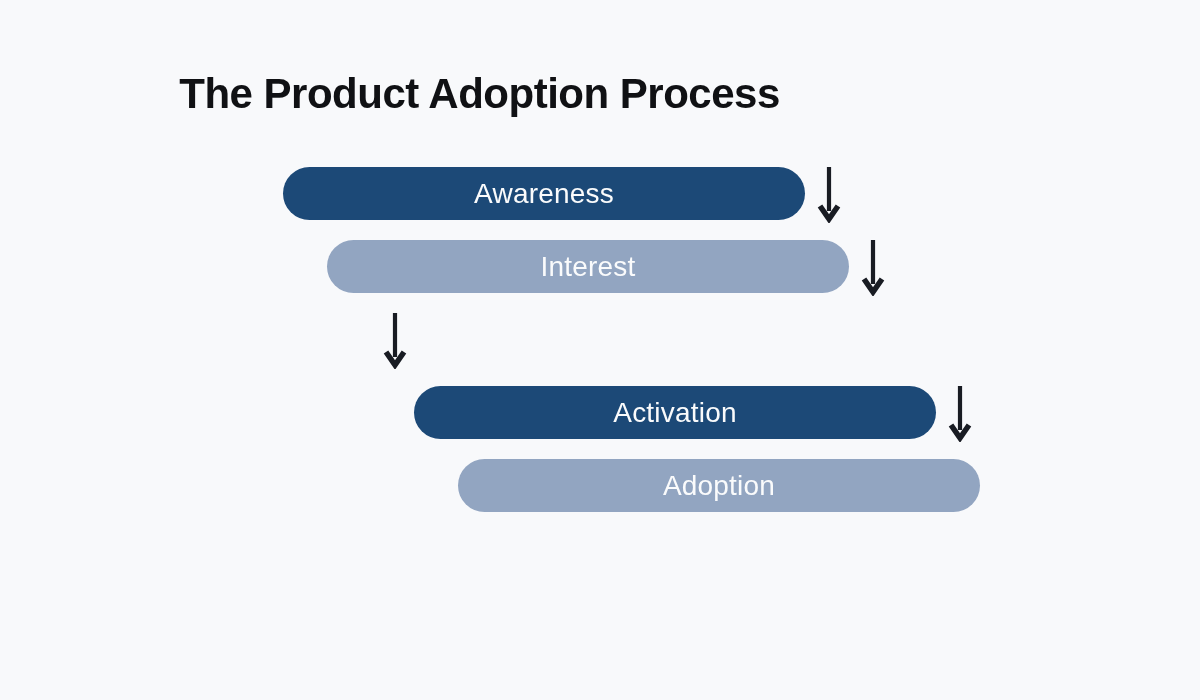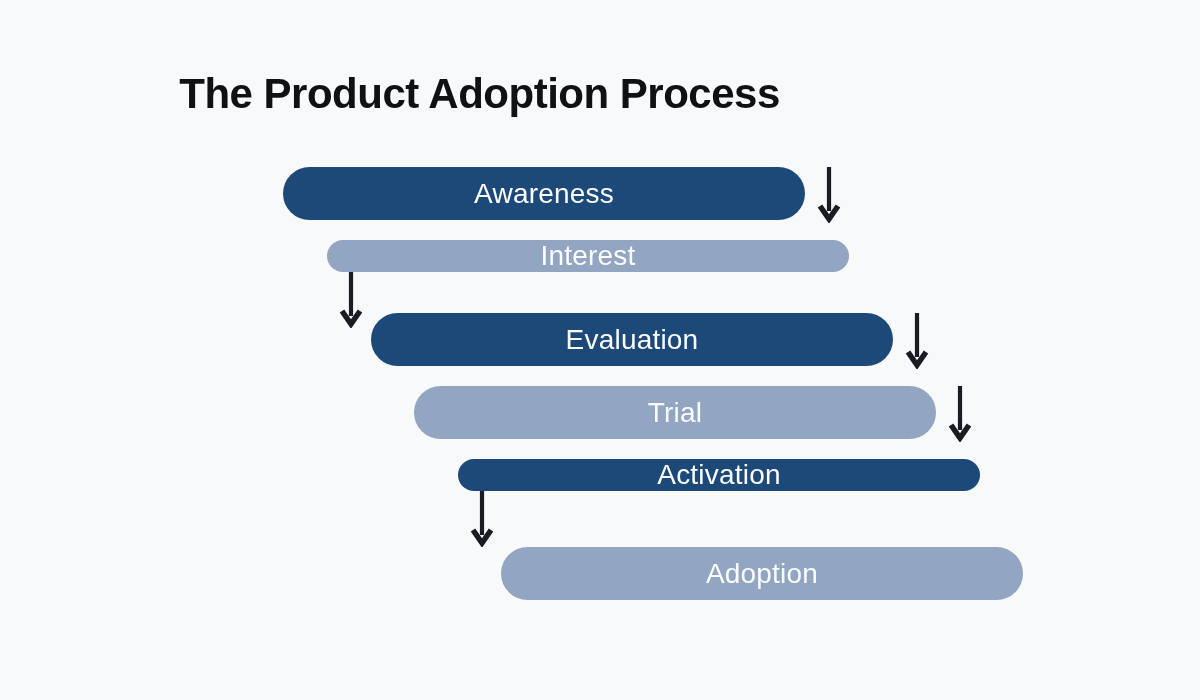--- a/index.html
+++ b/index.html
@@ -39,21 +39,21 @@
     position: absolute;
     top: 167px;
     left: 283px;
   }
   .row {
     display: flex;
     align-items: flex-start;
     height: 53px;
     margin-bottom: 20px;
   }
-  .row:nth-child(2) { margin-left: 44px; flex-direction: column; }
+  .row:nth-child(2) { margin-left: 44px; }
   .row:nth-child(3) { margin-left: 88px; }
   .row:nth-child(4) { margin-left: 131px; }
   .row:nth-child(5) { margin-left: 175px; flex-direction: column; }
   .row:nth-child(6) { margin-left: 218px; margin-top: 35px; }
   .pill {
     width: 522px;
     height: 53px;
     border-radius: 27px;
     display: flex;
     align-items: center;
@@ -101,38 +101,26 @@
       <div class="pill light">
         <span class="pill-label">Interest</span>
       </div>
       <svg class="arrow-svg" width="28" height="58" viewBox="0 0 28 58">
         <line class="stroke" x1="14" y1="2" x2="14" y2="46" stroke-width="4.2"></line>
         <path class="stroke" d="M5 41 L14 54 L23 41" stroke-width="5.5" stroke-linejoin="miter"></path>
       </svg>
     </div>
 
     <div class="row">
-      <div class="pill dark">
-        <span class="pill-label">Evaluation</span>
-      </div>
       <svg class="arrow-svg" width="28" height="58" viewBox="0 0 28 58">
         <line class="stroke" x1="14" y1="2" x2="14" y2="46" stroke-width="4.2"></line>
         <path class="stroke" d="M5 41 L14 54 L23 41" stroke-width="5.5" stroke-linejoin="miter"></path>
       </svg>
     </div>
 
-    <div class="row">
-      <div class="pill light">
-        <span class="pill-label">Trial</span>
-      </div>
-      <svg class="arrow-svg" width="28" height="58" viewBox="0 0 28 58">
-        <line class="stroke" x1="14" y1="2" x2="14" y2="46" stroke-width="4.2"></line>
-        <path class="stroke" d="M5 41 L14 54 L23 41" stroke-width="5.5" stroke-linejoin="miter"></path>
-      </svg>
-    </div>
 
     <div class="row">
       <div class="pill dark">
         <span class="pill-label">Activation</span>
       </div>
       <svg class="arrow-svg" width="28" height="58" viewBox="0 0 28 58">
         <line class="stroke" x1="14" y1="2" x2="14" y2="46" stroke-width="4.2"></line>
         <path class="stroke" d="M5 41 L14 54 L23 41" stroke-width="5.5" stroke-linejoin="miter"></path>
       </svg>
     </div>

